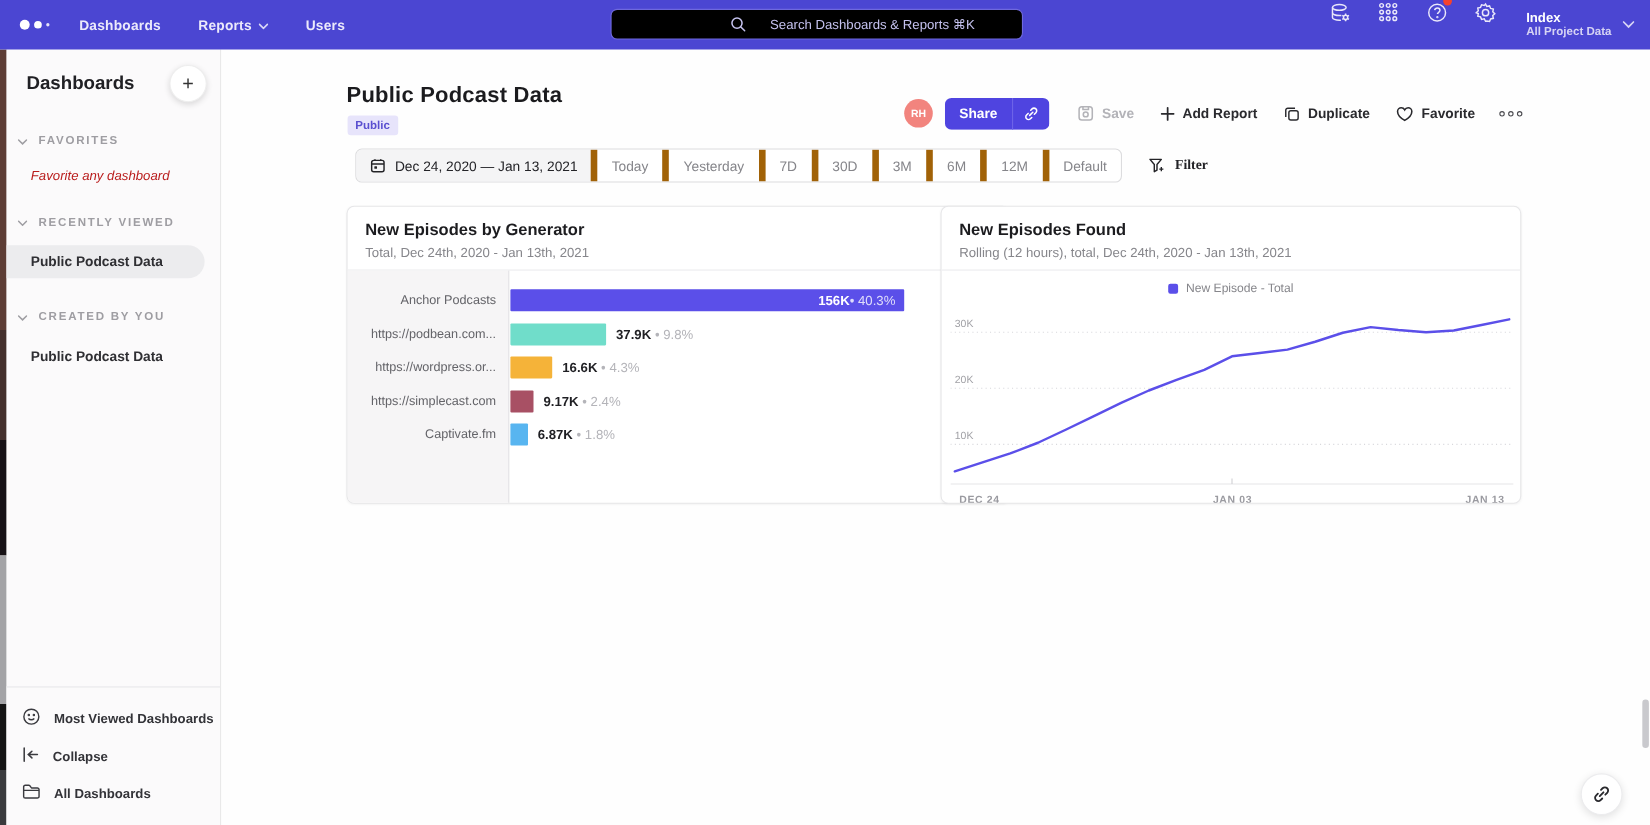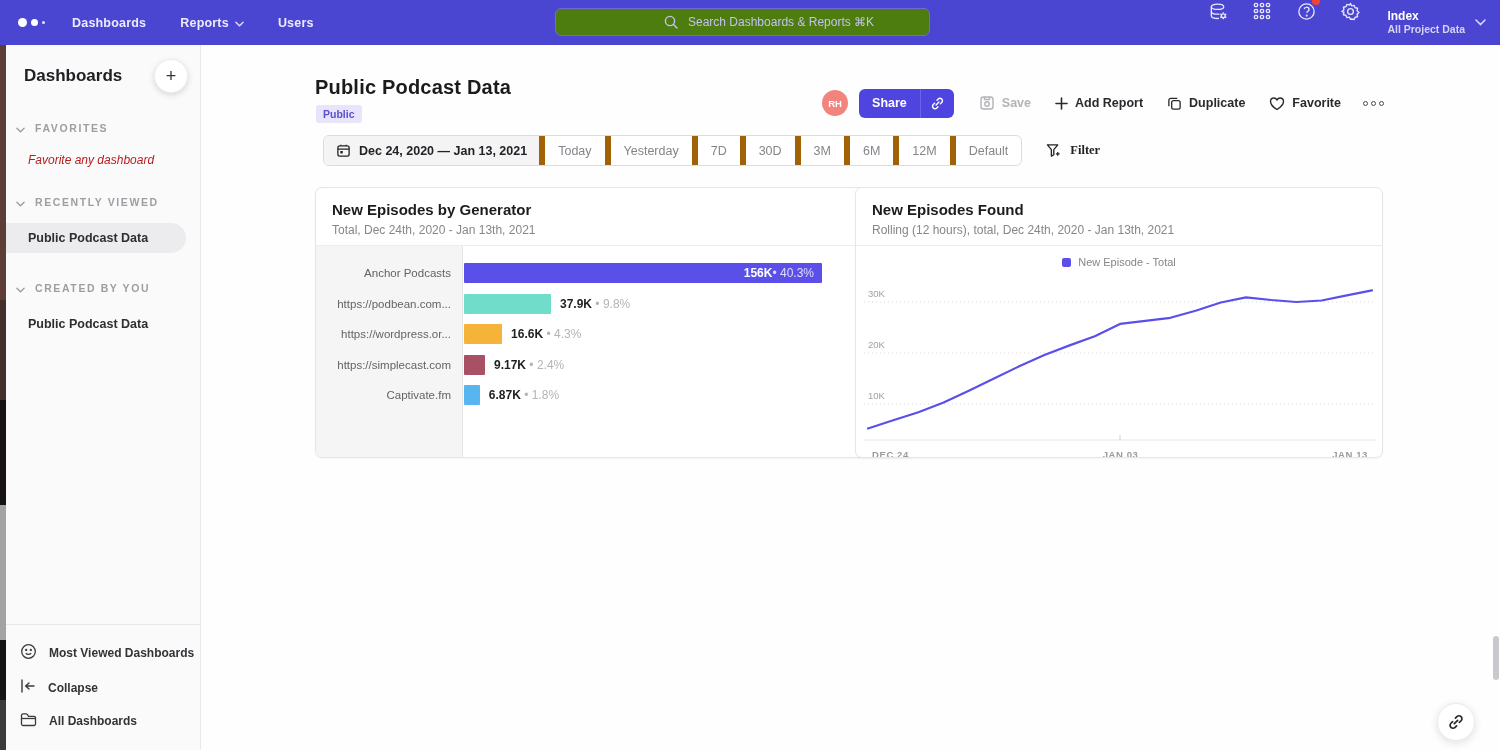--- a/index.html
+++ b/index.html
@@ -9,21 +9,21 @@
   
   .topnav { position:absolute; top:0; left:0; width:1500px; height:45px; background:#4b46d2; display:flex; align-items:center; z-index:30; }
   .logo { display:flex; align-items:center; gap:4px; margin-left:18px; width:40px; }
   .logo i { background:#fff; border-radius:50%; display:block; }
   .logo i:nth-child(1){ width:9px; height:9px; }
   .logo i:nth-child(2){ width:7px; height:7px; }
   .logo i:nth-child(3){ width:3px; height:3px; opacity:.85; }
   .nav-links { display:flex; align-items:center; gap:34px; margin-left:14px; }
   .nav-link { color:#eceafb; font-size:12.5px; font-weight:700; letter-spacing:.2px; display:flex; align-items:center; gap:6px; cursor:pointer; }
   .nav-link svg { opacity:.9; }
-  .searchwrap { position:absolute; left:555px; top:8px; width:375px; height:28px; background:#4d7c0f; border:1px solid #6f69dd; border-radius:6px; display:flex; align-items:center; padding:0 10px; }
+  .searchwrap { position:absolute; left:555px; top:8px; width:375px; height:28px; background:#000000; border:1px solid #6f69dd; border-radius:6px; display:flex; align-items:center; padding:0 22px; }
   .searchwrap svg { flex:0 0 auto; }
   .searchwrap input { flex:1; background:transparent; border:none; outline:none; color:#d9d7f5; font-size:12px; margin-left:24px; font-family:"Liberation Sans",sans-serif; }
   .searchwrap input::placeholder { color:#c5c2ef; }
   .nav-right { position:absolute; right:14px; top:0; height:45px; display:flex; gap:22px; }
   .nav-ic { position:relative; width:22px; height:22px; display:flex; align-items:center; justify-content:center; cursor:pointer; }
   .nav-ic .badge { position:absolute; top:-3px; right:-3px; width:8px; height:8px; border-radius:50%; background:#f4422e; }
   .project { display:flex; align-items:center; gap:10px; cursor:pointer; margin-left:4px; }
   .project .pname { color:#fff; font-size:12px; font-weight:700; line-height:14px; }
   .project .psub { color:#d6d3f4; font-size:10.5px; font-weight:700; line-height:13px; }
 
@@ -56,21 +56,21 @@
   .share-main { background:#4f44e0; color:#fff; font-size:12.5px; font-weight:700; display:flex; align-items:center; padding:0 13px; }
   .share-link { background:#4f44e0; border-left:1px solid #6d63e8; display:flex; align-items:center; padding:0 9px; }
   .action-item { display:flex; align-items:center; gap:7px; font-size:12.5px; font-weight:700; color:#2a2a2e; margin:0 12px; cursor:pointer; white-space:nowrap; }
   .action-item.disabled { color:#b3b3b8; cursor:default; }
   .more-dots { display:flex; gap:3px; margin-left:10px; cursor:pointer; }
   .more-dots i { width:5px; height:5px; border:1.4px solid #4a4a4f; border-radius:50%; display:block; }
 
   
   .toolbar { position:absolute; left:122px; top:90px; height:31px; display:flex; align-items:center; }
   .dr-group { display:flex; height:31px; border:1px solid #dcdcde; border-radius:6px; overflow:hidden; background:#fff; }
-  .dr-date { display:flex; align-items:center; gap:8px; background:#f4f4f5; padding:0 12px; font-size:12.5px; font-weight:700; color:#232327; cursor:pointer; }
+  .dr-date { display:flex; align-items:center; gap:8px; background:#f4f4f5; padding:0 12px; font-size:12.5px; font-weight:400; color:#232327; cursor:pointer; }
   .preset { display:flex; align-items:center; padding:0 13px; font-size:12.5px; color:#85858a; border-left:6px solid #a16207; cursor:pointer; }
   .filter-btn { display:flex; align-items:center; gap:8px; margin-left:24px; font-size:12.5px; font-weight:700; color:#232327; cursor:pointer;font-family:Liberation Serif, serif; }
 
   
   .card { position:absolute; top:142px; background:#fff; border:1px solid #e6e6e8; border-radius:7px; box-shadow:0 1px 2px rgba(0,0,0,.04); overflow:hidden; }
   .card1 { left:114px; width:603px; height:271px; }
   .card2 { left:654px; width:528px; height:271px; }
   .card-head { padding:13px 16px 0 16px; height:58px; border-bottom:1px solid #ececee; }
   .card-title { font-size:15px; font-weight:700; color:#1c1c1f; }
   .card-sub { font-size:12px; color:#86868b; margin-top:5px; }

